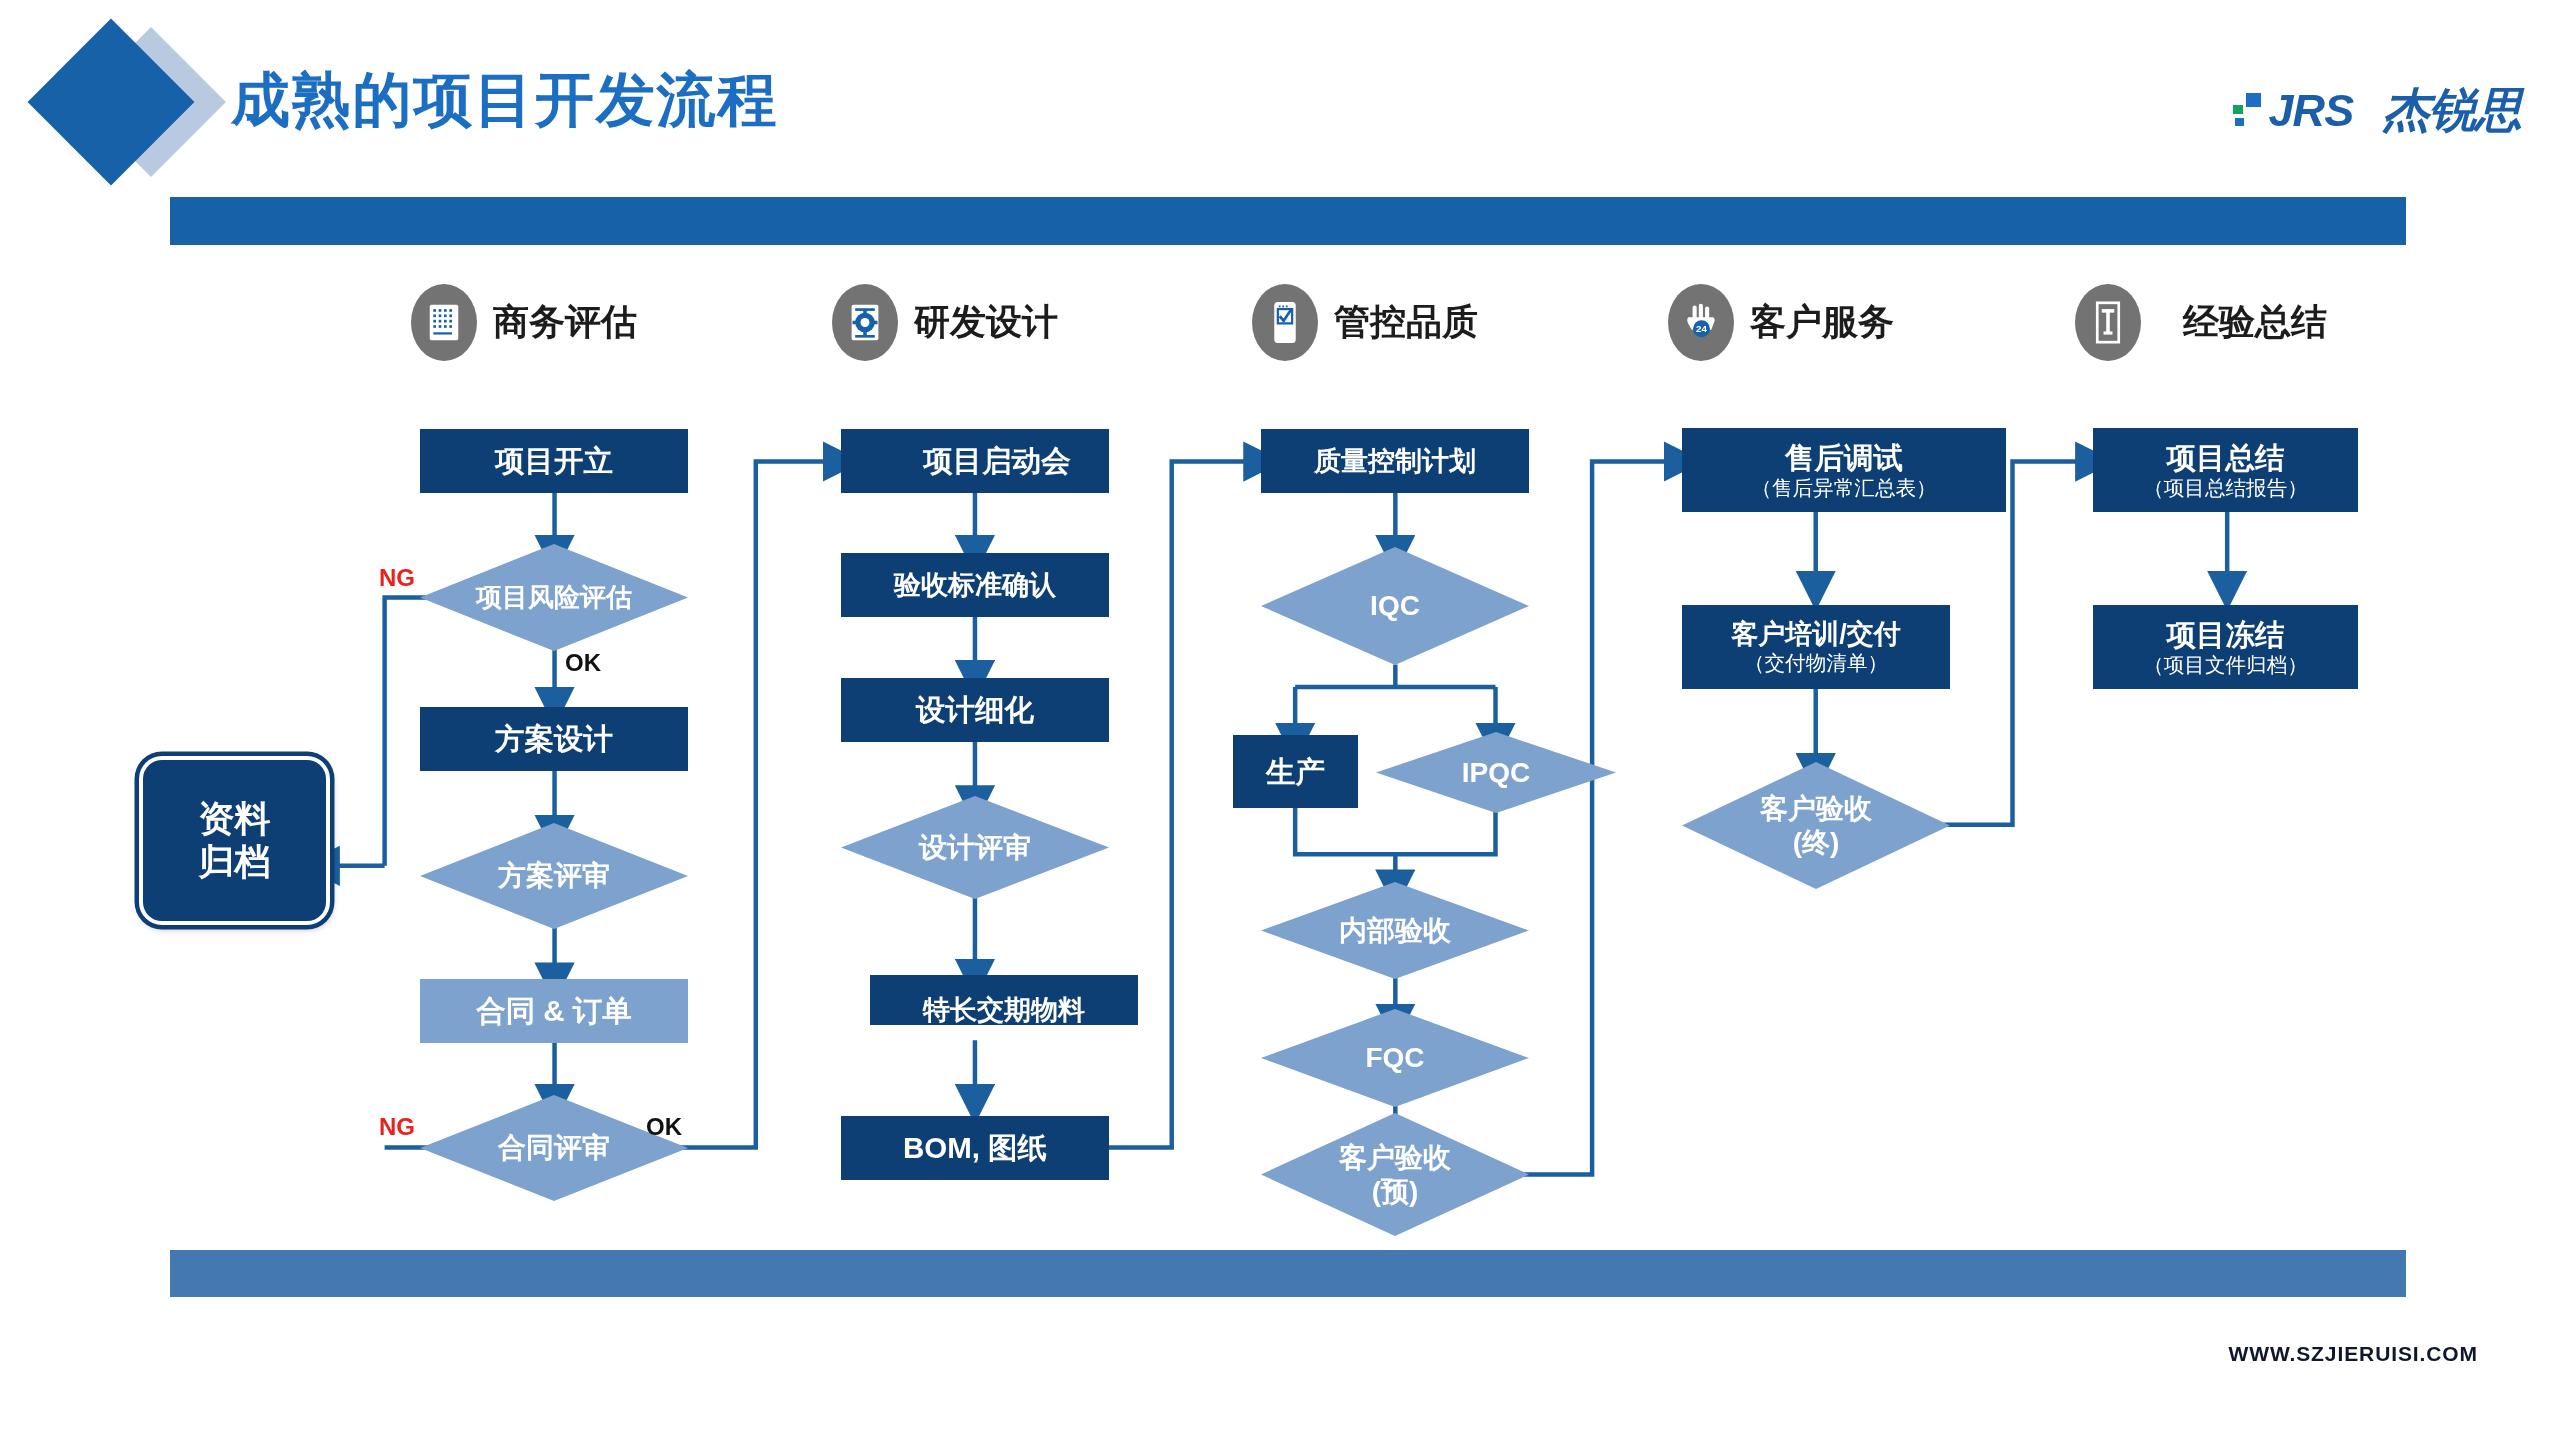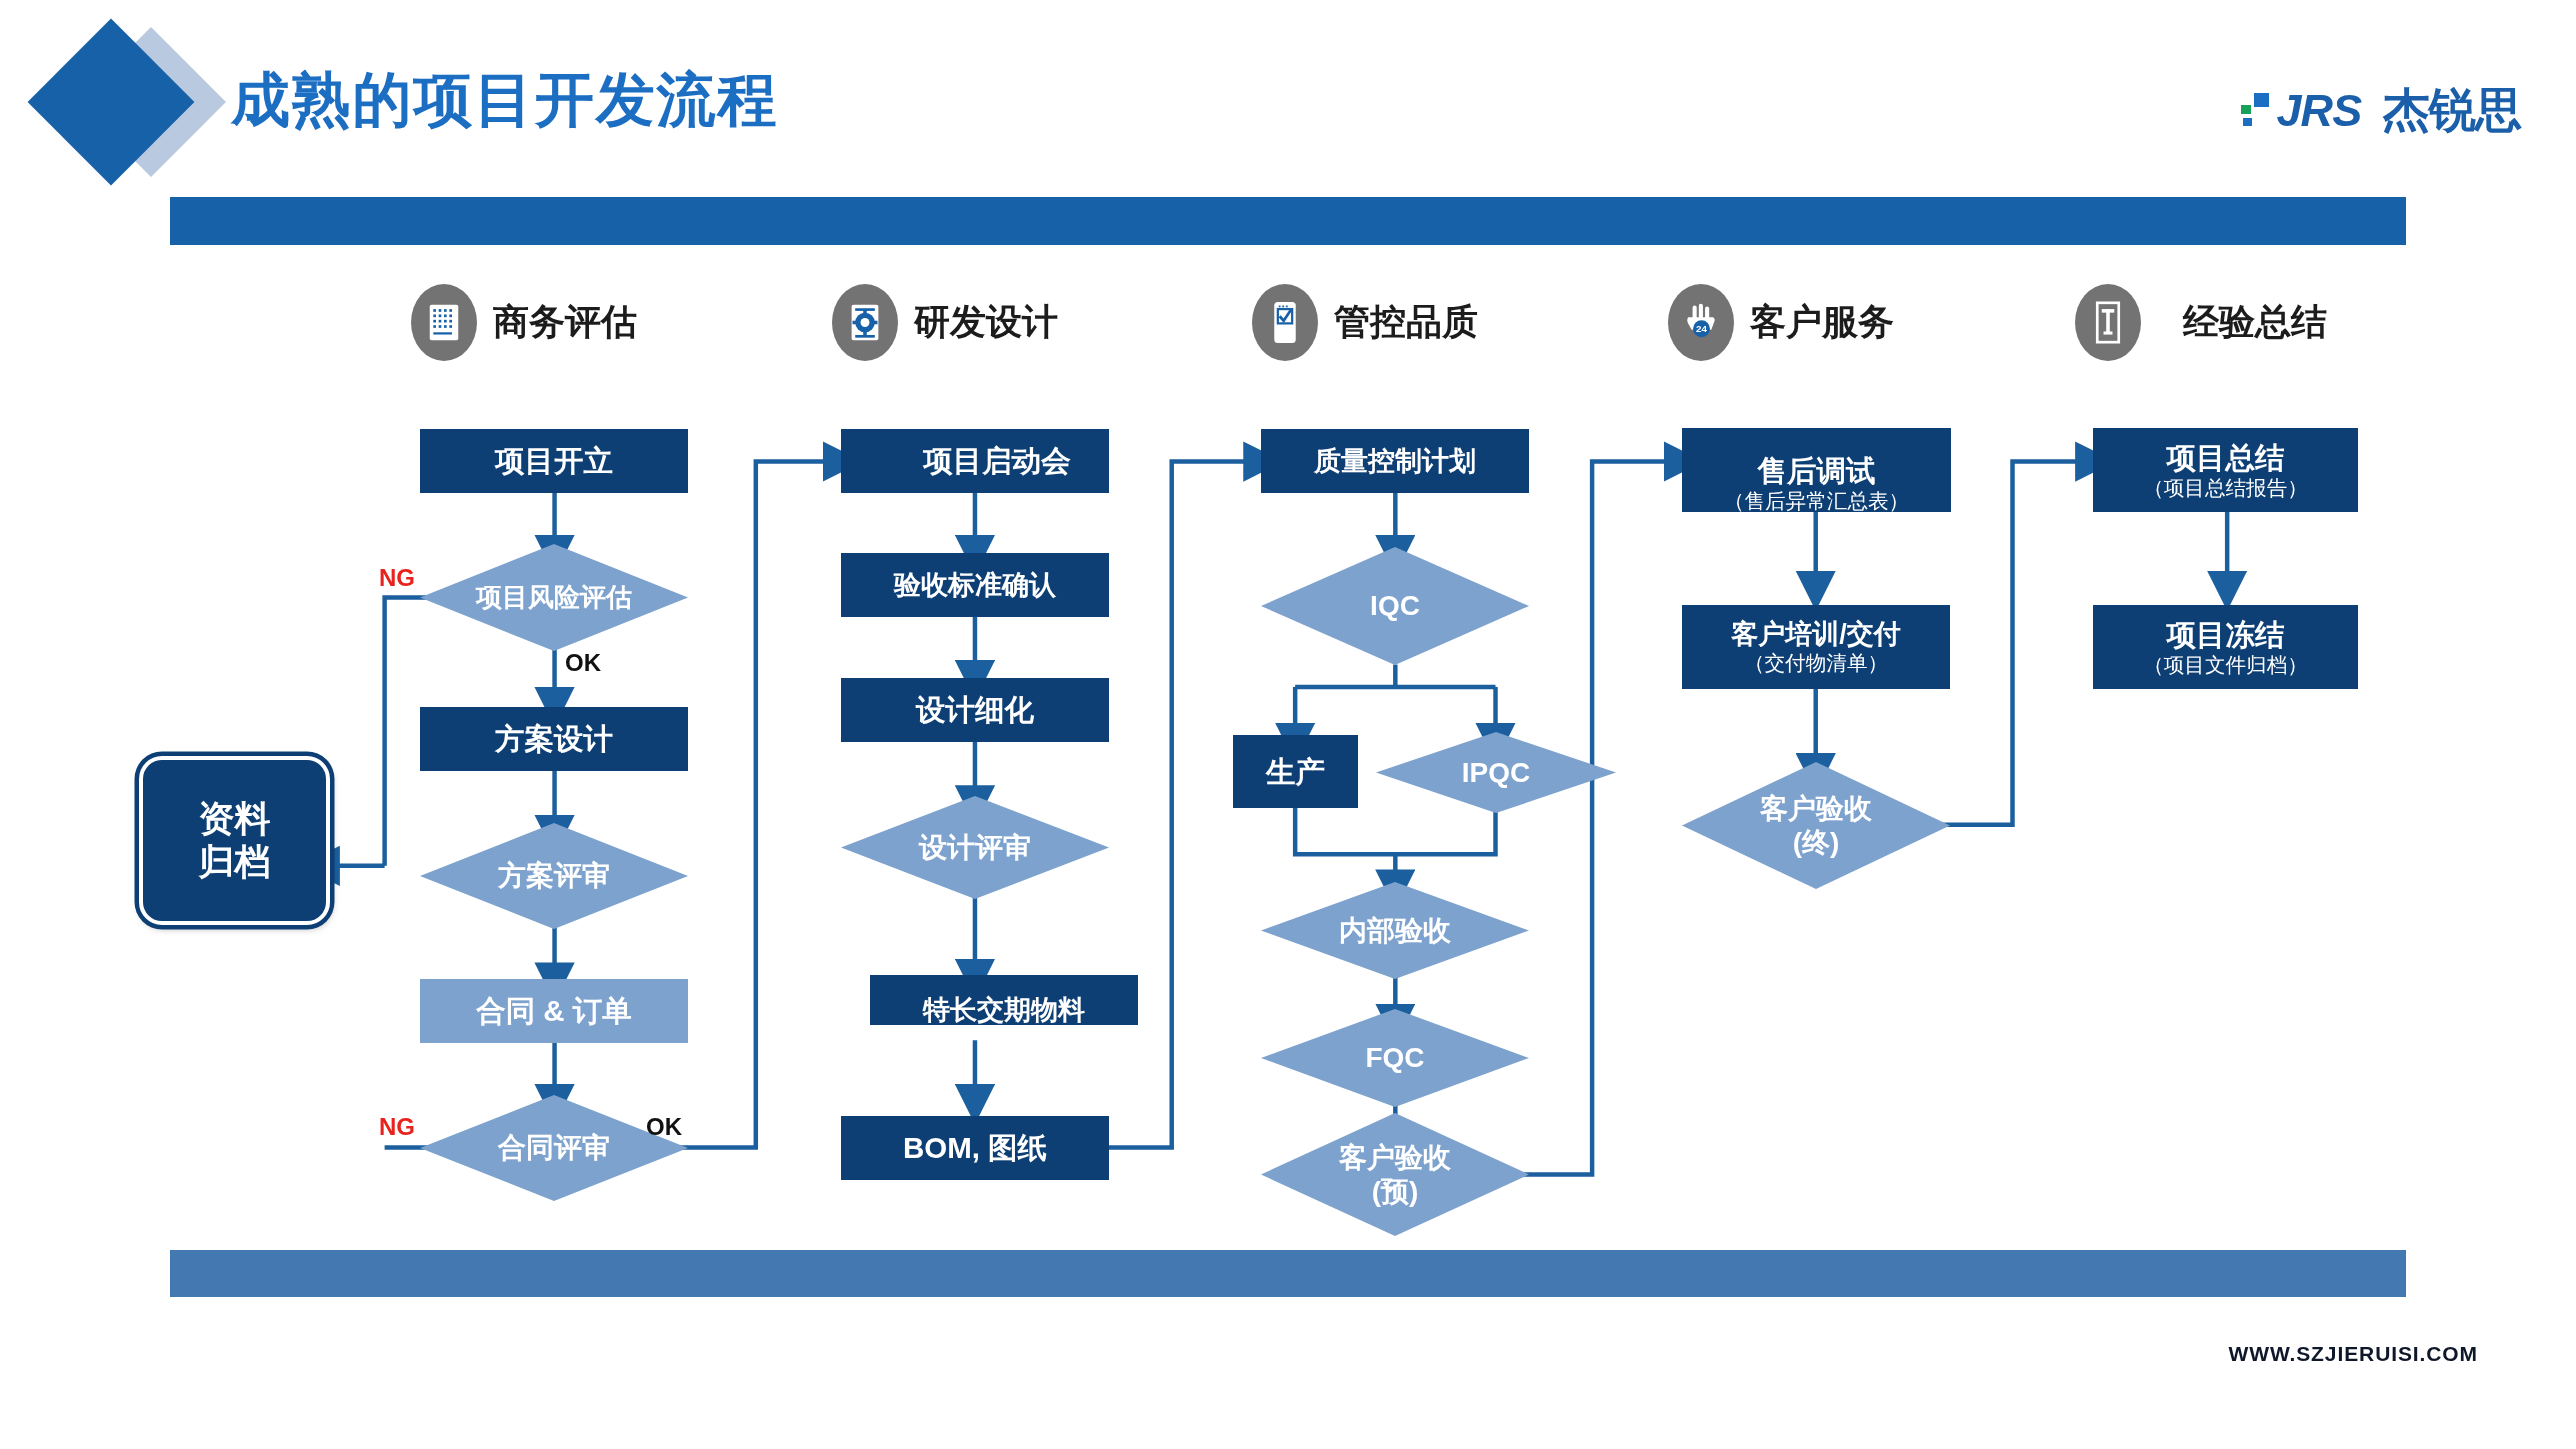--- a/index.html
+++ b/index.html
@@ -16,22 +16,22 @@
 
   
   .logo{position:absolute;right:55px;top:79px;display:flex;align-items:center;gap:5.4px;}
   .logo-pix{position:relative;width:30px;height:36px;}
   .logo-pix i{position:absolute;display:block;}
   .px-blue{width:15px;height:14.3px;background:#1b6ec2;left:13.4px;top:0;}
   .px-green{width:9.8px;height:9px;background:#17a15a;left:0;top:12.5px;}
   .px-blue2{width:9px;height:8px;background:#1b6ec2;left:1.8px;top:25px;}
   .logo-text{font-size:45px;font-weight:bold;color:#1b5faa;font-style:italic;
       letter-spacing:-0.9px;white-space:nowrap;}
-  .logo-cn{font-size:47px;font-weight:bold;color:#1b5faa;
-      margin-left:16px;letter-spacing:-0.9px;white-space:nowrap;}
+  .logo-cn{font-size:47px;font-weight:bold;color:#1b5faa;font-style:italic;
+      margin-left:24px;letter-spacing:-0.9px;white-space:nowrap;}
 
   
   .bar-top{position:absolute;left:170px;top:197px;width:2236px;height:48px;background:#1761a8;}
   .bar-bottom{position:absolute;left:170px;top:1250px;width:2236px;height:47px;background:#4379b0;}
   .footer-url{position:absolute;right:98px;top:1342px;font-size:21px;font-weight:bold;
       color:#0f172a;letter-spacing:0.9px;white-space:nowrap;}
 
   
   .col-head{position:absolute;display:flex;align-items:center;gap:16px;}
   .col-icon{width:66px;height:77px;border-radius:50%;background:#737373;
@@ -326,21 +326,21 @@
       </div>
   </div>
   <div class="diamond-wrap" style="left:1261px;top:1113px;width:268px;height:123px;">
     <div class="dia"></div>
     <div class="dtxt">
       <span>客户验收</span>
       <span>(预)</span>
     </div>
   </div>
 
-  <div class="node n-box-dark" style="left:1682px;top:428px;width:269px;height:84px;justify-content:flex-end;">
+  <div class="node n-box-dark" style="left:1682px;top:428px;width:324px;height:84px;">
     <span class="t1">售后调试</span>
     <span class="t2">（售后异常汇总表）</span>
   </div>
   <div class="node n-box-dark" style="left:1682px;top:605px;width:268px;height:84px;">
     <span class="t1 sm">客户培训/交付</span>
     <span class="t2">（交付物清单）</span>
   </div>
   <div class="diamond-wrap" style="left:1682px;top:762px;width:268px;height:127px;">
     <div class="dia"></div>
     <div class="dtxt">

